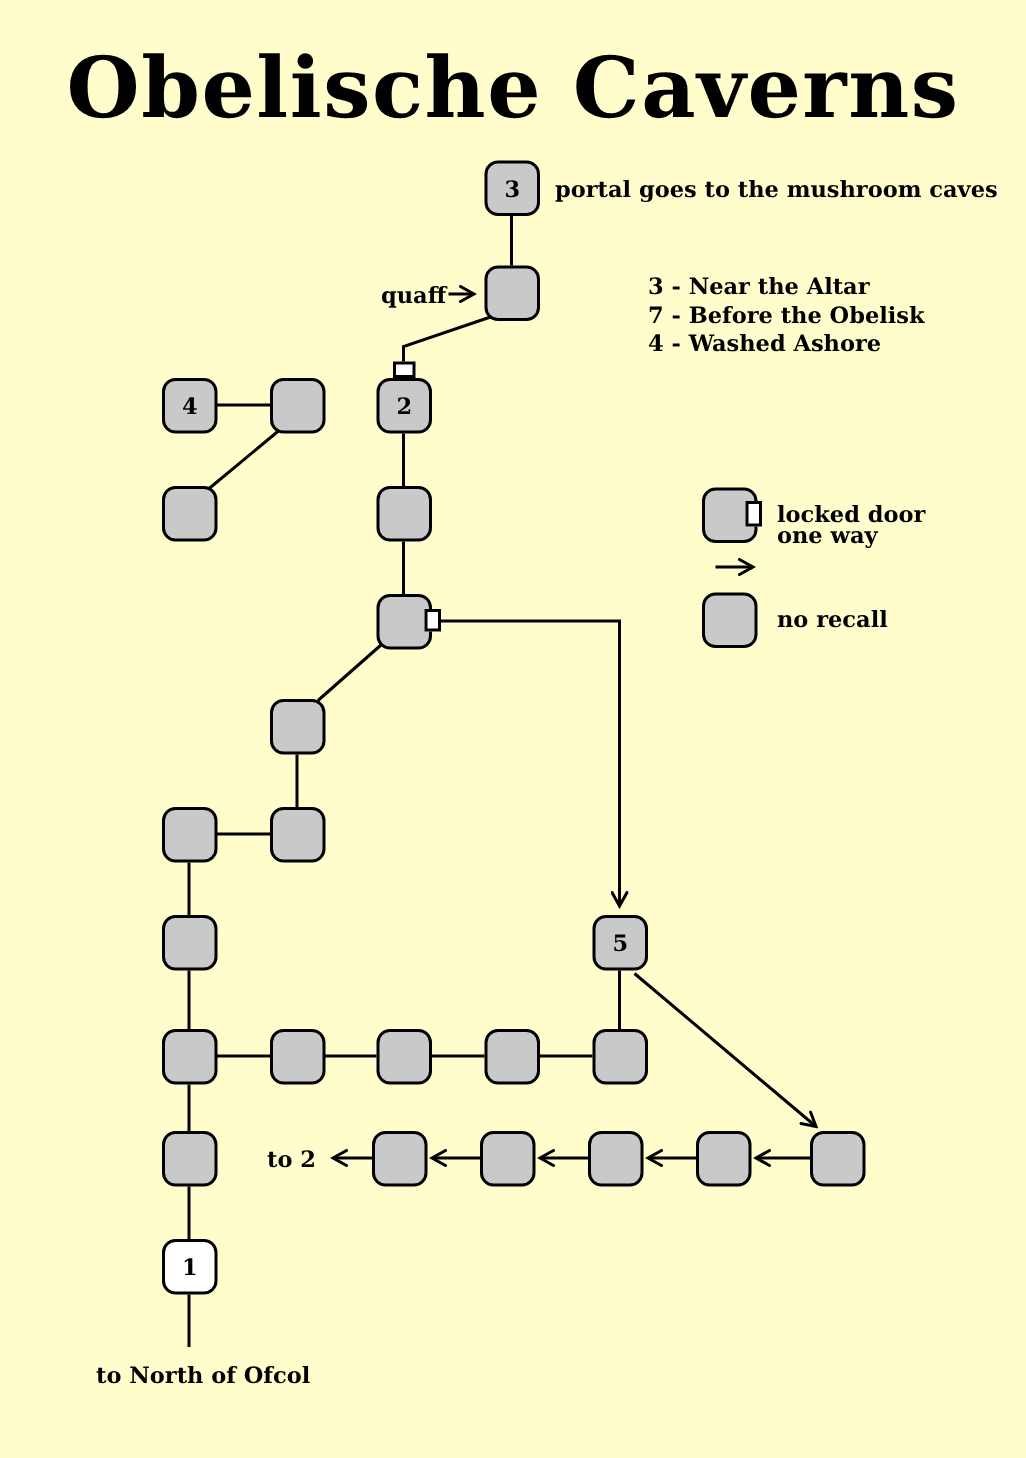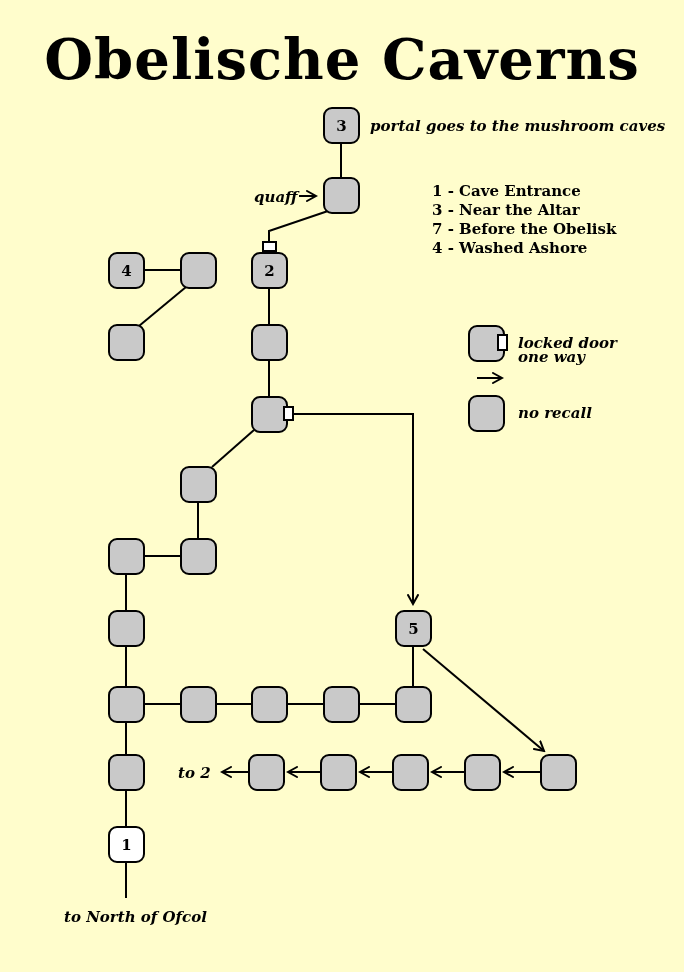--- a/index.html
+++ b/index.html
@@ -21,21 +21,21 @@
     border:2px solid var(--room-border,#000);
     border-radius:9px;
     display:flex; align-items:center; justify-content:center;
     font-weight:bold; font-size:15px;
   }
   .room.entrance { background:var(--entrance-fill,#fff); }
   .door {
     position:absolute; background:#fff; border:2px solid #000;
   }
   .note {
-    position:absolute; font-weight:bold; font-size:15px; white-space:nowrap;font-style:italic;
+    position:absolute; font-weight:bold; font-size:15px; white-space:nowrap;
   }
   .legend-list { position:absolute; left:432px; top:182px; font-weight:bold; font-size:15px; }
   .legend-list > div { line-height:19px; white-space:nowrap; }
 </style>
 </head>
 <body>
 
 <div class="map">
 
   <div class="title">Obelische Caverns</div>
@@ -119,21 +119,20 @@
 
   <div class="door" style="left:262px;top:241px;width:15px;height:11px"></div>
   <div class="door" style="left:283px;top:406px;width:11px;height:15px"></div>
 
   <div class="note" style="left:370px;top:117px">portal goes to the mushroom caves</div>
   <div class="note" style="left:254px;top:188px">quaff</div>
   <div class="note" style="left:178px;top:764px">to 2</div>
   <div class="note" style="left:64px;top:908px">to North of Ofcol</div>
 
   <div class="legend-list">
-    <div>1 - Cave Entrance</div>
     <div>3 - Near the Altar</div>
     <div>7 - Before the Obelisk</div>
     <div>4 - Washed Ashore</div>
   </div>
 
   <div class="room" style="left:468px;top:325px"></div>
   <div class="door" style="left:497px;top:334px;width:11px;height:17px"></div>
   <div class="note" style="left:518px;top:334px">locked door</div>
 
   <div class="note" style="left:518px;top:348px">one way</div>

